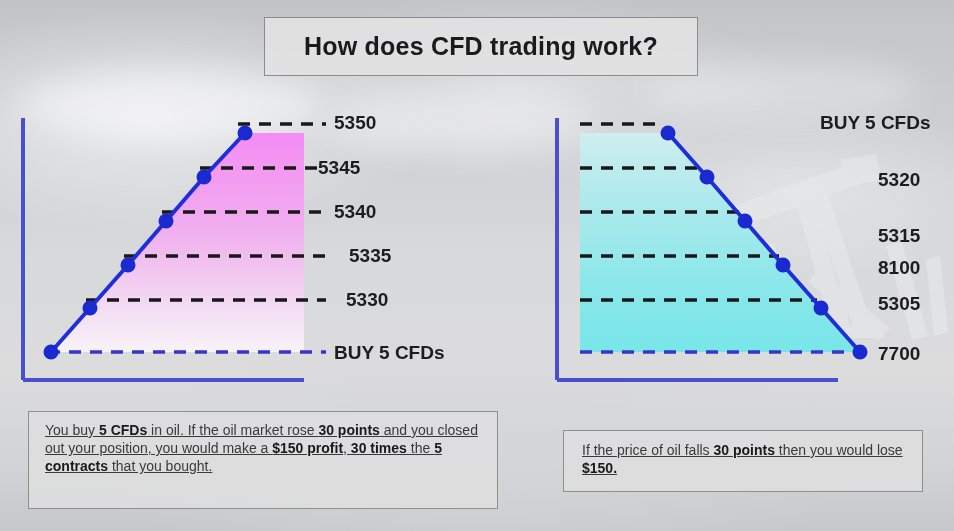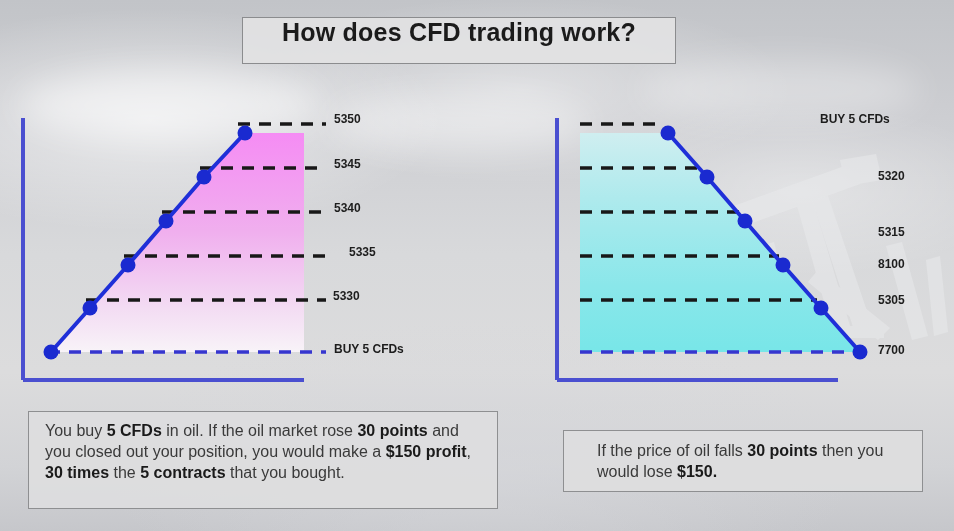--- a/index.html
+++ b/index.html
@@ -41,29 +41,29 @@
   .cloudband {
     position: absolute;
     pointer-events: none;
     border-radius: 50%;
     filter: blur(16px);
   }
 
   
   #title-box {
     position: absolute;
-    left: 242px;
+    left: 264px;
     top: 17px;
     width: 434px;
-    height: 47px;
+    height: 59px;
     box-sizing: border-box;
     background: rgba(226,226,227,0.92);
     border: 1px solid #8b8c8e;
     display: flex;
-    align-items: flex-start;
+    align-items: center;
     justify-content: center;
   }
   #title-box .title-text {
     font-size: 25px;
     font-weight: bold;
     color: #1b1b1b;
     letter-spacing: 0.2px;
     white-space: nowrap;
   }
 
@@ -73,40 +73,41 @@
     top: 112px;
     width: 400px;
     height: 280px;
   }
   #chart-left  { left: 14px;  }
   #chart-right { left: 548px; }
   .chart svg { display: block; overflow: visible; }
 
   .axis-label {
     position: absolute;
-    font-size: 12px;
+    font-size: 19px;
     font-weight: bold;
     color: #1d1d1d;
     white-space: nowrap;
     line-height: 1;
   }
 
   
   .caption {
     position: absolute;
     box-sizing: border-box;
     background: rgba(222,222,223,0.90);
     border: 1px solid #8e8f91;
     color: #3a3a3a;
-    font-size: 16px;
+    font-size: 14px;
     line-height: 1.30;
+    text-decoration: underline;
   }
   .caption b { color: #1a1a1a; font-weight: bold; }
   #caption-left  { left: 28px;  top: 411px; width: 470px; height: 98px; padding: 9px 13px 0 16px; }
-  #caption-right { left: 563px; top: 430px; width: 360px; height: 62px; padding: 10px 13px 0 33px; }
+  #caption-right { left: 563px; top: 430px; width: 360px; height: 62px; padding: 10px 13px 0 18px; }
 </style>
 </head>
 <body>
 
 <div id="stage">
 
   <div class="cloudband" style="left:20px; top:70px; width:300px; height:70px; background:rgba(255,255,255,0.45);"></div>
   <div class="cloudband" style="left:330px; top:95px; width:260px; height:55px; background:rgba(255,255,255,0.35);"></div>
   <div class="cloudband" style="left:640px; top:60px; width:280px; height:60px; background:rgba(255,255,255,0.30);"></div>
 
@@ -155,24 +156,24 @@
 
       <circle cx="37" cy="240" r="7.5" fill="#1a2ad0"></circle>
       <circle cx="76" cy="196" r="7.5" fill="#1a2ad0"></circle>
       <circle cx="114" cy="153" r="7.5" fill="#1a2ad0"></circle>
       <circle cx="152" cy="109" r="7.5" fill="#1a2ad0"></circle>
       <circle cx="190" cy="65" r="7.5" fill="#1a2ad0"></circle>
       <circle cx="231" cy="21" r="7.5" fill="#1a2ad0"></circle>
     </svg>
 
     <span class="axis-label" style="left:320px; top:  1px;">5350</span>
-    <span class="axis-label" style="left:320px; top: 46px;">5345</span>
+    <span class="axis-label" style="left:304px; top: 46px;">5345</span>
     <span class="axis-label" style="left:320px; top: 90px;">5340</span>
     <span class="axis-label" style="left:320px; top:134px;margin-left:15px;">5335</span>
-    <span class="axis-label" style="left:319px; top:178px;">5330</span>
+    <span class="axis-label" style="left:332px; top:178px;">5330</span>
     <span class="axis-label" style="left:320px; top:231px;">BUY 5 CFDs</span>
   </div>
 
   <div class="chart" id="chart-right">
     <svg width="400" height="280" viewBox="0 0 400 280" xmlns="http://www.w3.org/2000/svg">
       <defs>
         <linearGradient id="gradFall" x1="0" y1="0" x2="0" y2="1">
           <stop offset="0%" stop-color="#cfeef0"></stop>
           <stop offset="30%" stop-color="#aeeaed"></stop>
           <stop offset="70%" stop-color="#8ae7ea"></stop>

